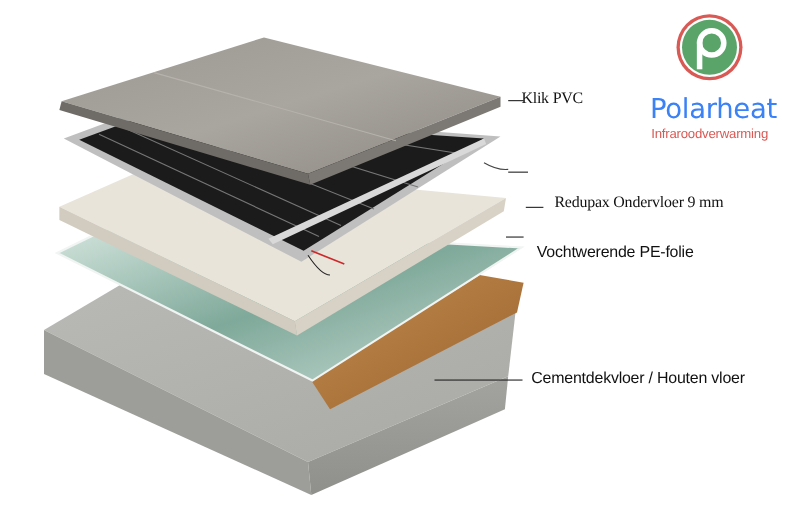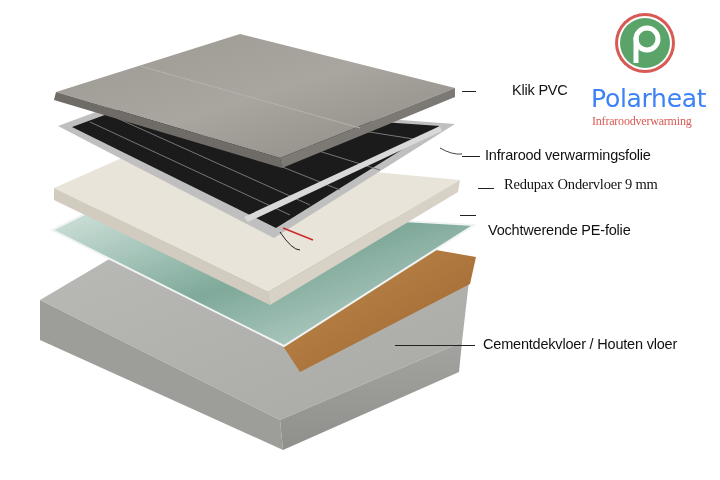--- a/index.html
+++ b/index.html
@@ -1,21 +1,21 @@
 <!DOCTYPE html>
 <html><head>
 <meta charset="utf-8">
 <style>
   html,body{margin:0;padding:0;background:#ffffff;}
   body{width:720px;height:480px;position:relative;overflow:hidden;font-family:"Liberation Sans",sans-serif;}
   .stage{position:absolute;left:0;top:0;width:720px;height:480px;}
   .label{position:absolute;font-family:"Liberation Sans",sans-serif;font-size:14.5px;color:#111;white-space:nowrap;letter-spacing:-0.2px;}
   .leader{position:absolute;height:1px;background:#222;}
   .logo-title{position:absolute;left:591px;top:84px;font-size:25px;color:#3b82f6;font-family:"DejaVu Sans",sans-serif;letter-spacing:-0.3px;}
-  .logo-sub{position:absolute;left:592px;top:114px;font-size:12px;color:#d95a55;font-family:Liberation Serif, serif;letter-spacing:-0.2px;}
+  .logo-sub{position:absolute;left:592px;top:114px;font-size:12px;color:#d95a55;font-family:Liberation Sans, sans-serif;letter-spacing:-0.2px;}
 </style>
 </head>
 <body>
 
 <div class="stage">
   <svg width="720" height="480" viewBox="0 0 720 480" style="position:absolute;left:0;top:0;">
     <defs>
       <linearGradient id="concTop" x1="0" y1="0" x2="1" y2="1">
         <stop offset="0" stop-color="#b9b9b6"></stop>
           <stop offset="1" stop-color="#a9a9a5"></stop>
@@ -85,24 +85,23 @@
       <circle r="25" fill="#5aa46a"></circle>
       <circle cx="2" cy="-4" r="11" fill="none" stroke="#fff" stroke-width="5"></circle>
       <line x1="-9" y1="-6" x2="-9" y2="20" stroke="#fff" stroke-width="5"></line>
     </g>
   </svg>
 
   <span class="logo-title">Polarheat</span>
   <span class="logo-sub">Infraroodverwarming</span>
 
   <div class="leader" style="left:462px;top:91px;width:14px;"></div>
-  <span class="label" style="left:512px;top:82px;">Klik PVC</span>
+  <span class="label" style="left:474px;top:82px;font-family:Liberation Serif, serif;">Klik PVC</span>
 
   <div class="leader" style="left:462px;top:156px;width:18px;"></div>
-  <span class="label" style="left:485px;top:147px;">Infrarood verwarmingsfolie</span>
 
   <div class="leader" style="left:478px;top:188px;width:16px;"></div>
   <span class="label" style="left:504px;top:176px;font-family:Liberation Serif, serif;">Redupax Ondervloer 9 mm</span>
 
   <div class="leader" style="left:460px;top:215px;width:16px;"></div>
   <span class="label" style="left:488px;top:222px;">Vochtwerende PE-folie</span>
 
   <div class="leader" style="left:395px;top:345px;width:80px;"></div>
   <span class="label" style="left:483px;top:336px;">Cementdekvloer / Houten vloer</span>
 </div>

